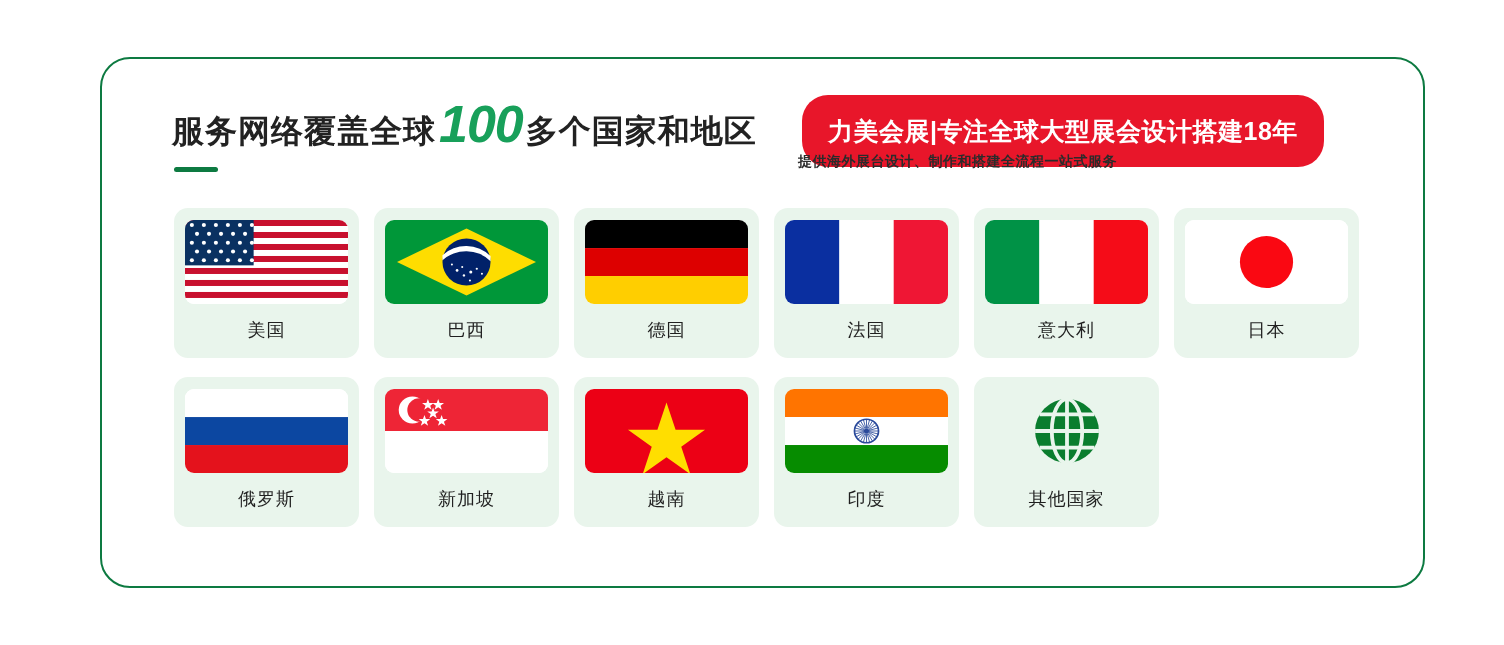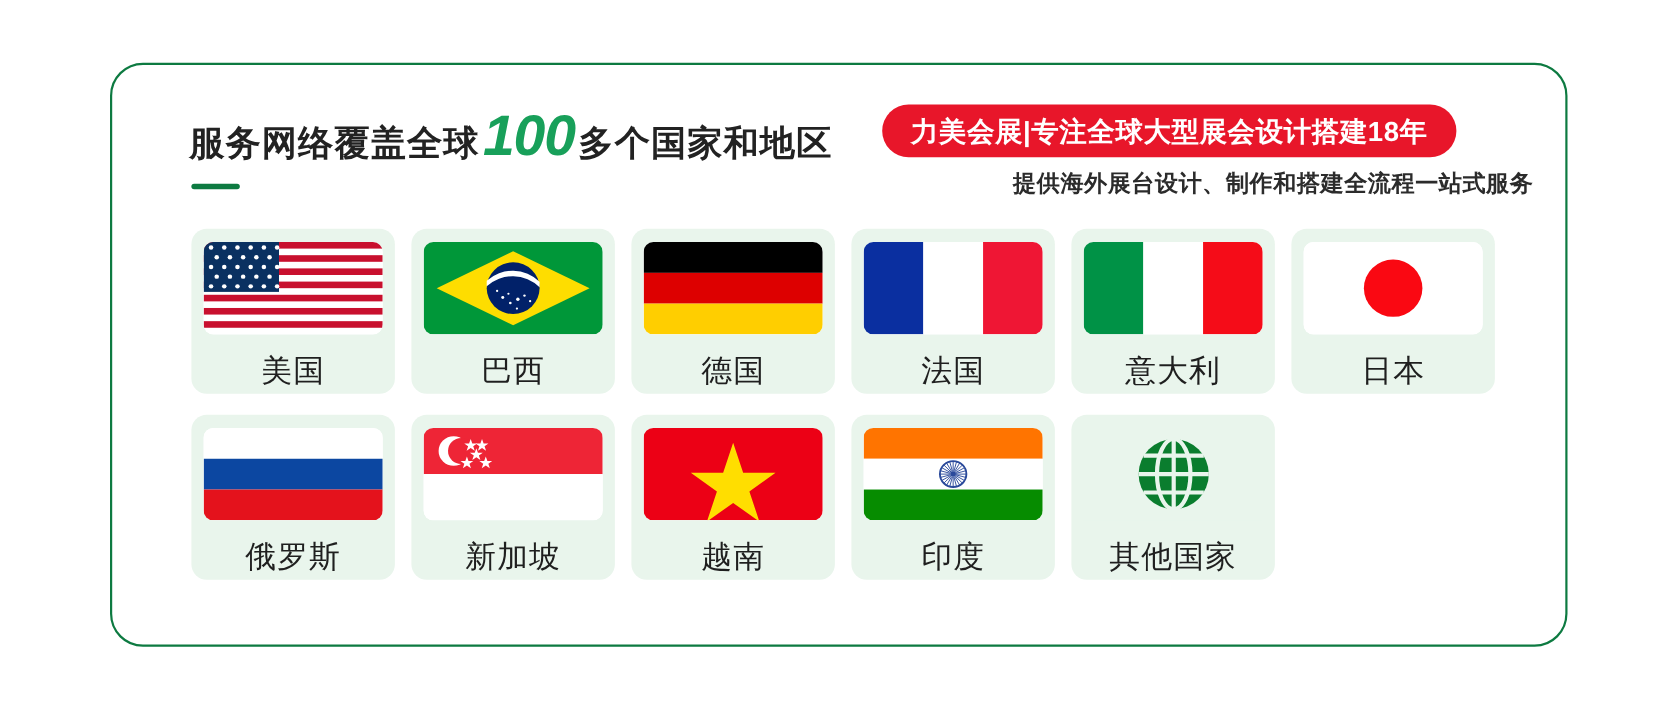--- a/index.html
+++ b/index.html
@@ -35,32 +35,32 @@
     letter-spacing:-1px;
     padding:0 3px;
   }
   .rule{
     position:absolute;left:72px;top:108px;
     width:44px;height:5px;border-radius:3px;background:#0d7a41;
   }
   .badge{
     position:absolute;left:700px;top:36px;
     height:48px;
-    padding:0 26px;
+    padding:12px 26px;
     background:#e8162a;
     border-radius:26px;
     display:flex;align-items:center;justify-content:center;
     color:#ffffff;font-size:25px;font-weight:bold;
     white-space:nowrap;letter-spacing:.5px;
   }
   .subtitle{
-    position:absolute;left:740px;top:94px;
+    position:absolute;left:696px;top:94px;
     width:552px;
-    text-align:right;
-    font-size:21px;font-weight:bold;color:#2b2b2b;
+    text-align:left;
+    font-size:14px;font-weight:bold;color:#2b2b2b;
     white-space:nowrap;letter-spacing:.5px;
   }
   
   .grid{
     position:absolute;left:72px;top:149px;
     width:1185px;
     display:grid;
     grid-template-columns:repeat(6,185px);
     grid-template-rows:repeat(2,150px);
     column-gap:15px;row-gap:19px;
@@ -75,21 +75,21 @@
   .flagbox{
     width:163px;height:84px;
     border-radius:9px;
     overflow:hidden;
     position:relative;
     background:#ffffff;
   }
   .flagbox svg{display:block;width:163px;height:84px;}
   .label{
     margin-top:14px;
-    font-size:28px;color:#1f1f1f;letter-spacing:1px;
+    font-size:18px;color:#1f1f1f;letter-spacing:1px;
     font-family:Liberation Sans, sans-serif;
   }
   .globebox{
     width:163px;height:84px;display:flex;align-items:center;justify-content:center;
     background:#e9f5ec;
   }
 </style>
 </head>
 <body>
 

